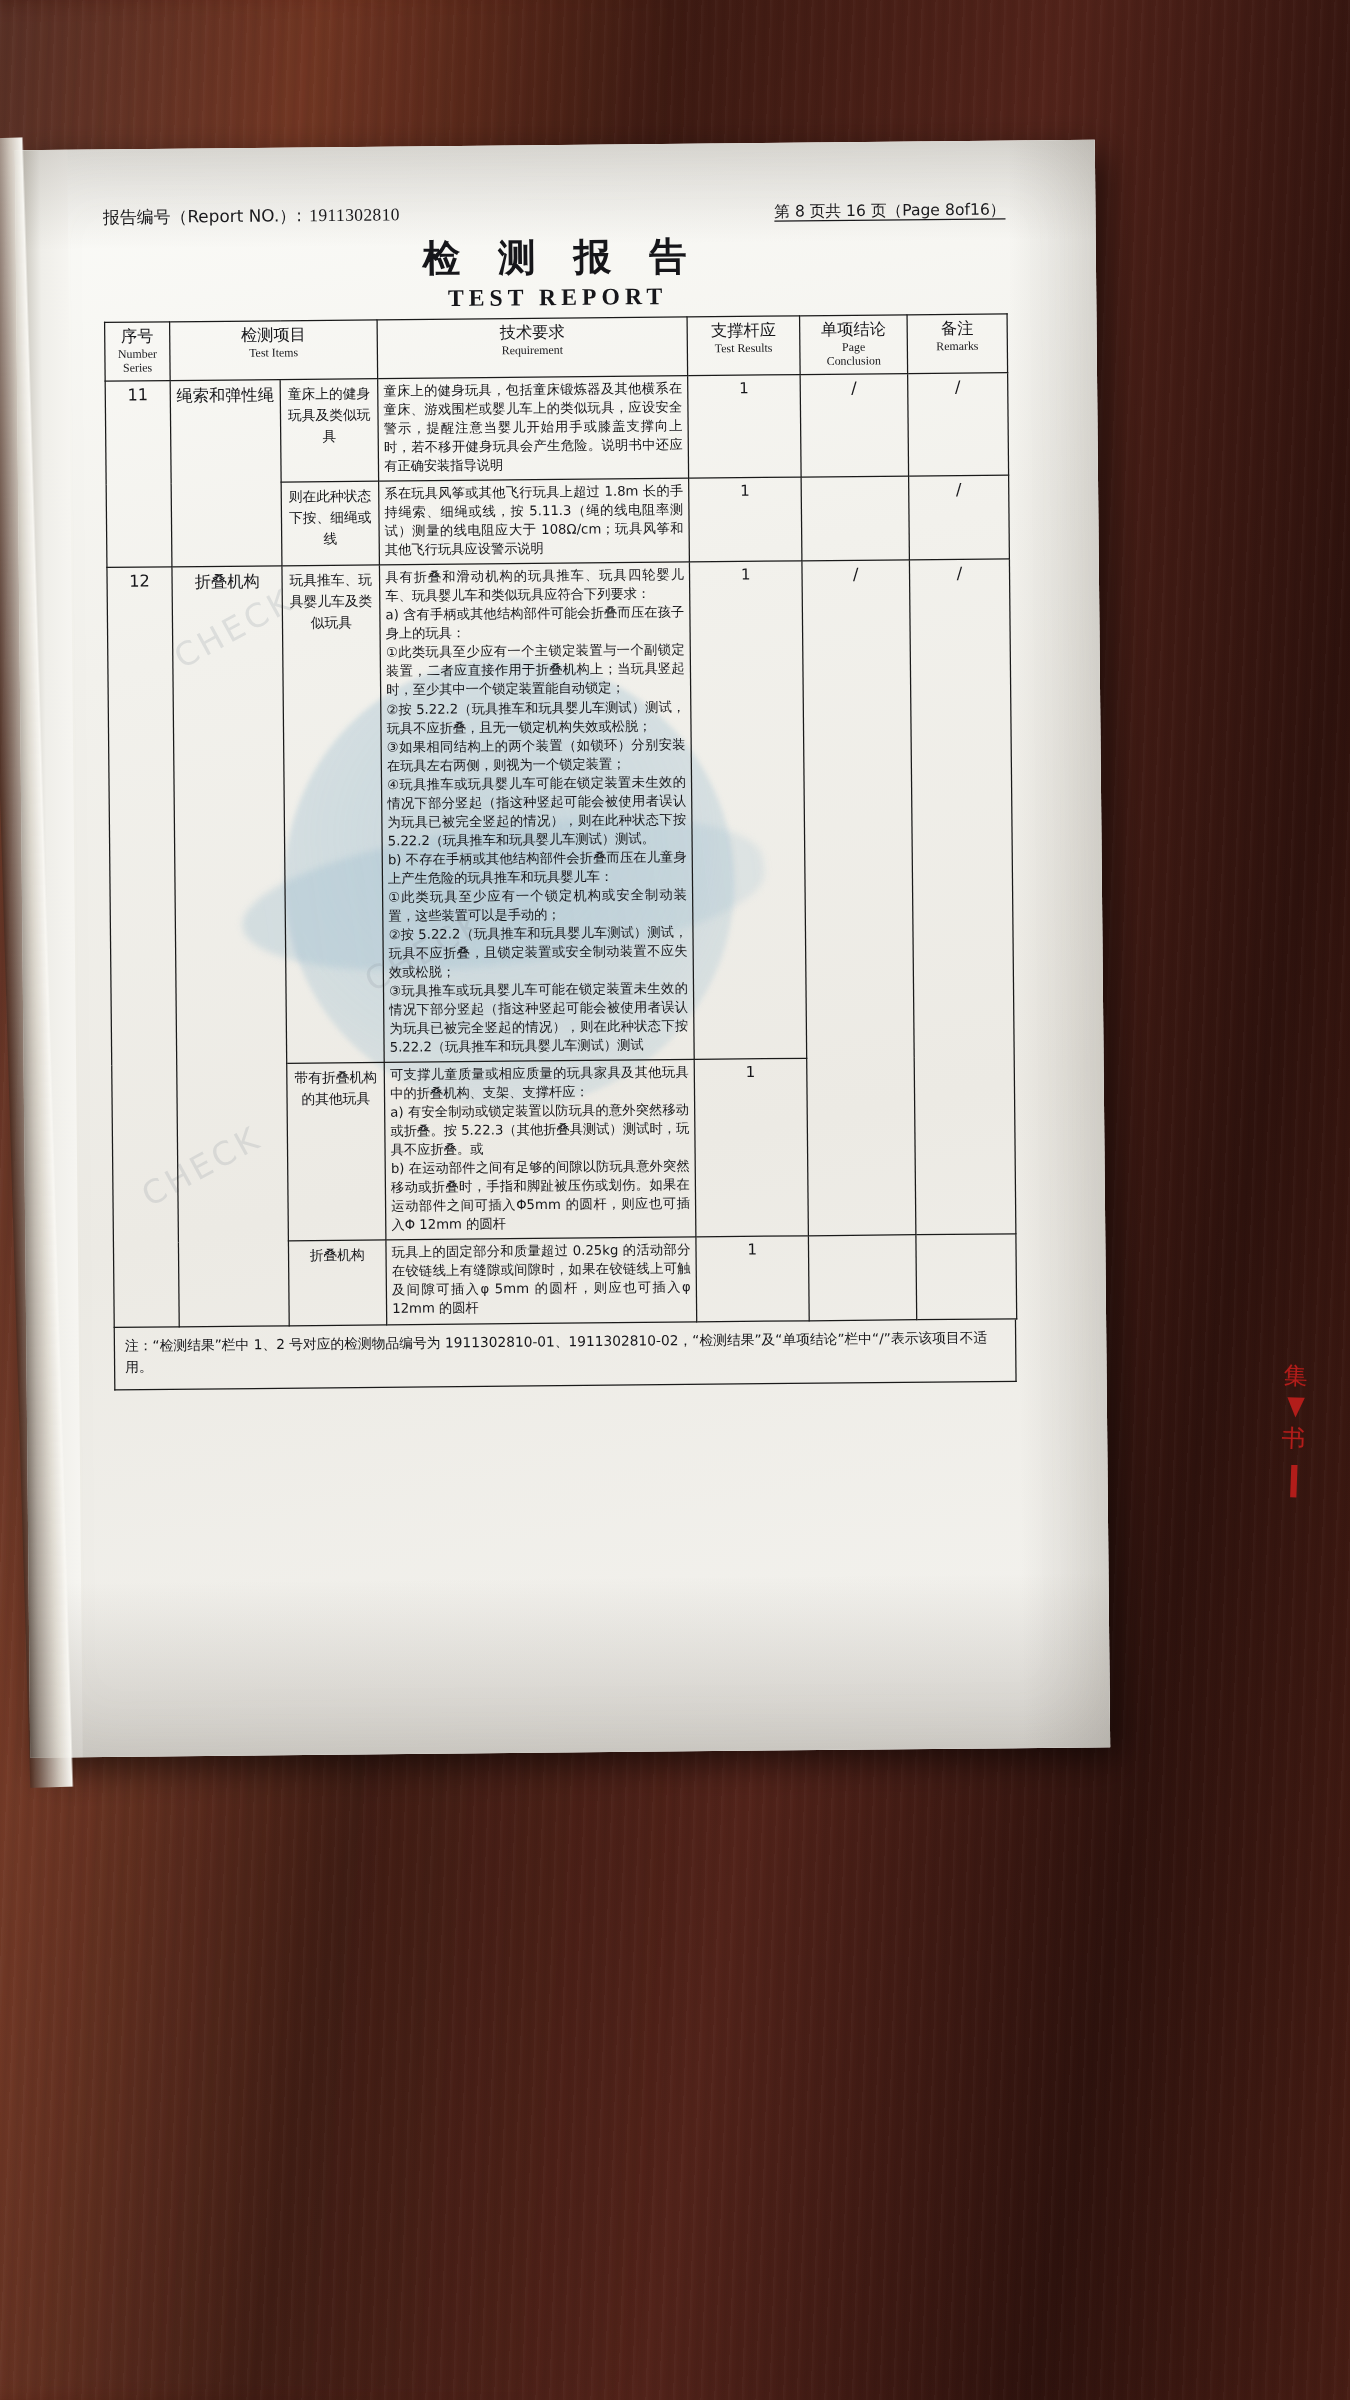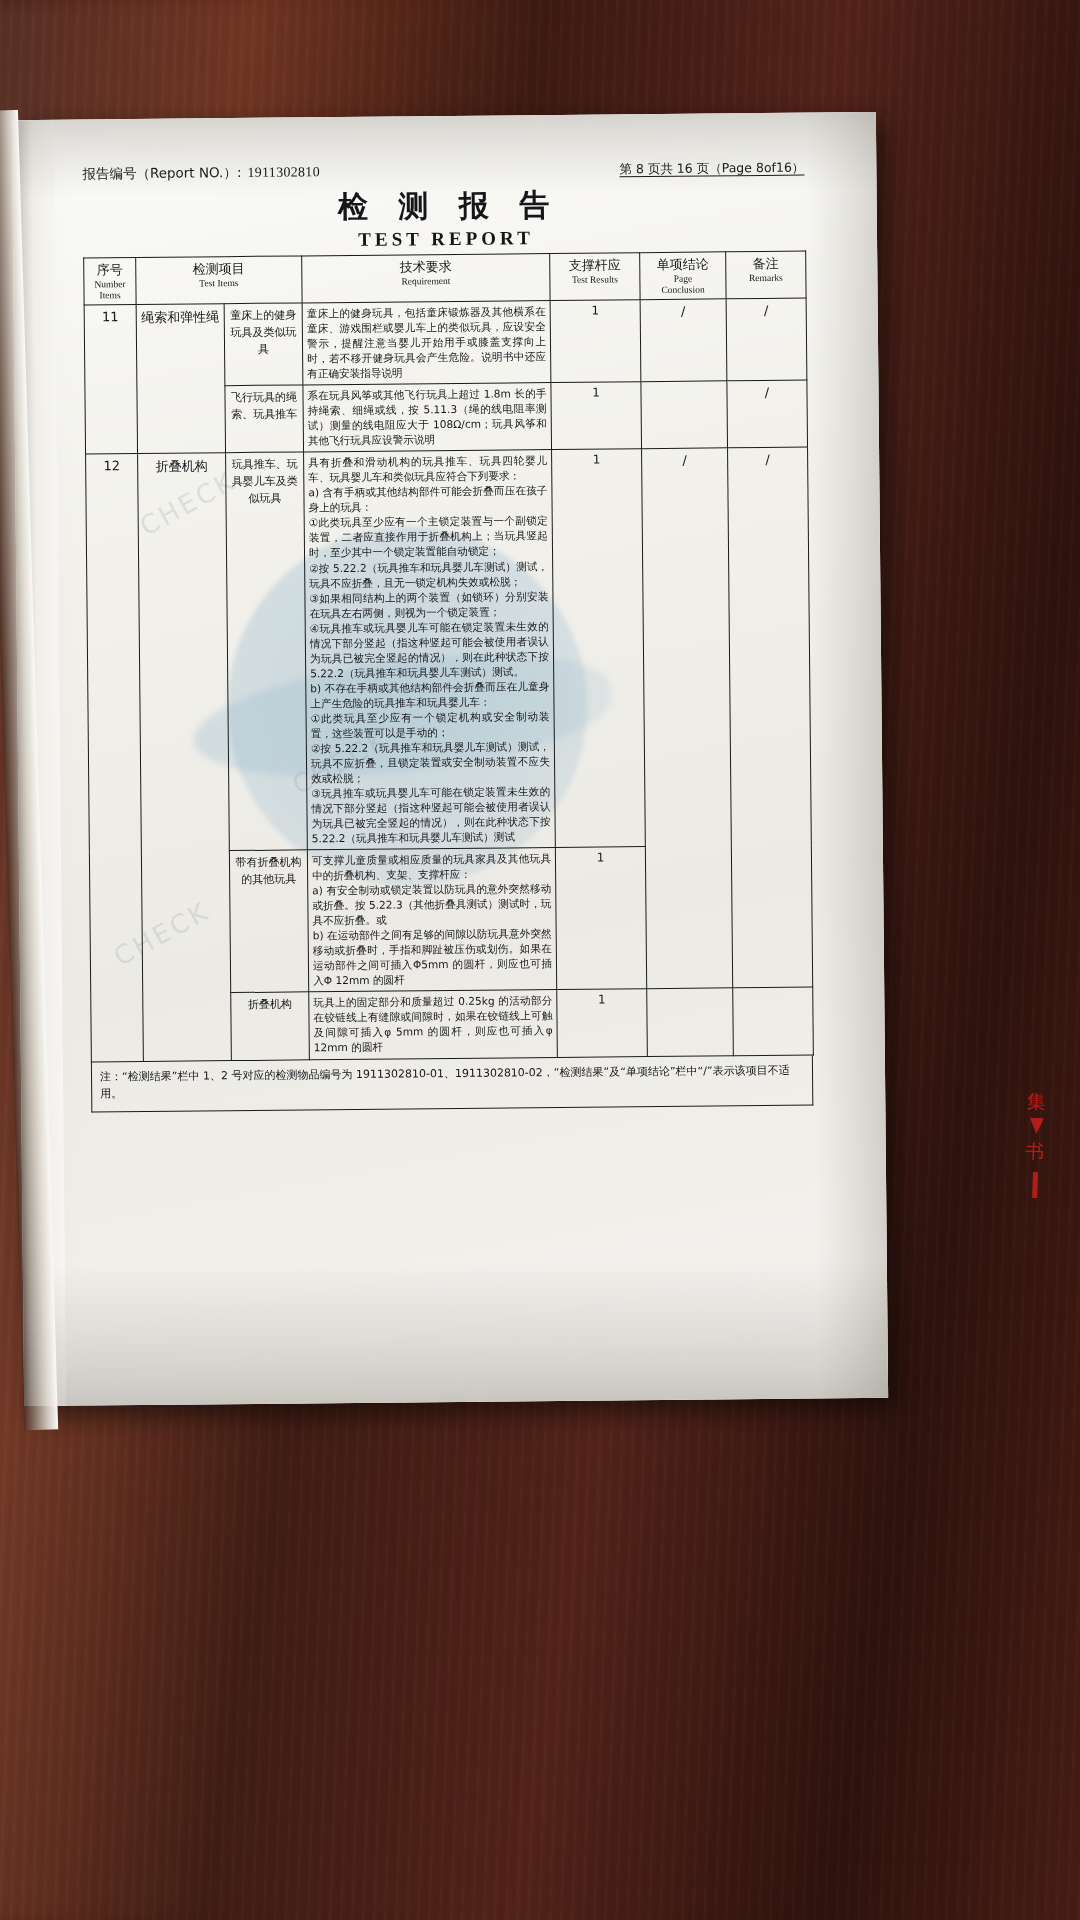--- a/index.html
+++ b/index.html
@@ -295,21 +295,21 @@
           <col style="width:90px">
           <col style="width:86px">
           <col style="width:80px">
         </colgroup>
         <thead>
           <tr>
             <th class="th-cell">
               <span class="th-zh">序号</span>
               <span class="th-en">
                 <span>Number</span><br>
-                <span>Items</span>
+                <span>Series</span>
               </span>
             </th>
             <th class="th-cell" colspan="2">
               <span class="th-zh">检测项目</span>
               <span class="th-en">Test Items</span>
             </th>
             <th class="th-cell">
               <span class="th-zh">技术要求</span>
               <span class="th-en">Requirement</span>
             </th>
@@ -335,21 +335,21 @@
           <tr>
             <td class="num-cell" rowspan="2">11</td>
             <td class="item-cell" rowspan="2">绳索和弹性绳</td>
             <td class="sub-cell">童床上的健身玩具及类似玩具</td>
             <td class="req-cell">童床上的健身玩具，包括童床锻炼器及其他横系在童床、游戏围栏或婴儿车上的类似玩具，应设安全警示，提醒注意当婴儿开始用手或膝盖支撑向上时，若不移开健身玩具会产生危险。说明书中还应有正确安装指导说明</td>
             <td class="result-cell">1</td>
             <td class="slash">/</td>
             <td class="slash">/</td>
           </tr>
           <tr>
-            <td class="sub-cell">飞行玩具的绳索、玩具推车</td>
+            <td class="sub-cell">则在此种状态下按、细绳或线</td>
             <td class="req-cell">系在玩具风筝或其他飞行玩具上超过 1.8m 长的手持绳索、细绳或线，按 5.11.3（绳的线电阻率测试）测量的线电阻应大于 108Ω/cm；玩具风筝和其他飞行玩具应设警示说明</td>
             <td class="result-cell">1</td>
             <td class="slash"></td>
             <td class="slash">/</td>
           </tr>
 
           <tr>
             <td class="num-cell" rowspan="3">12</td>
             <td class="item-cell" rowspan="3">折叠机构</td>
             <td class="sub-cell">玩具推车、玩具婴儿车及类似玩具</td>

